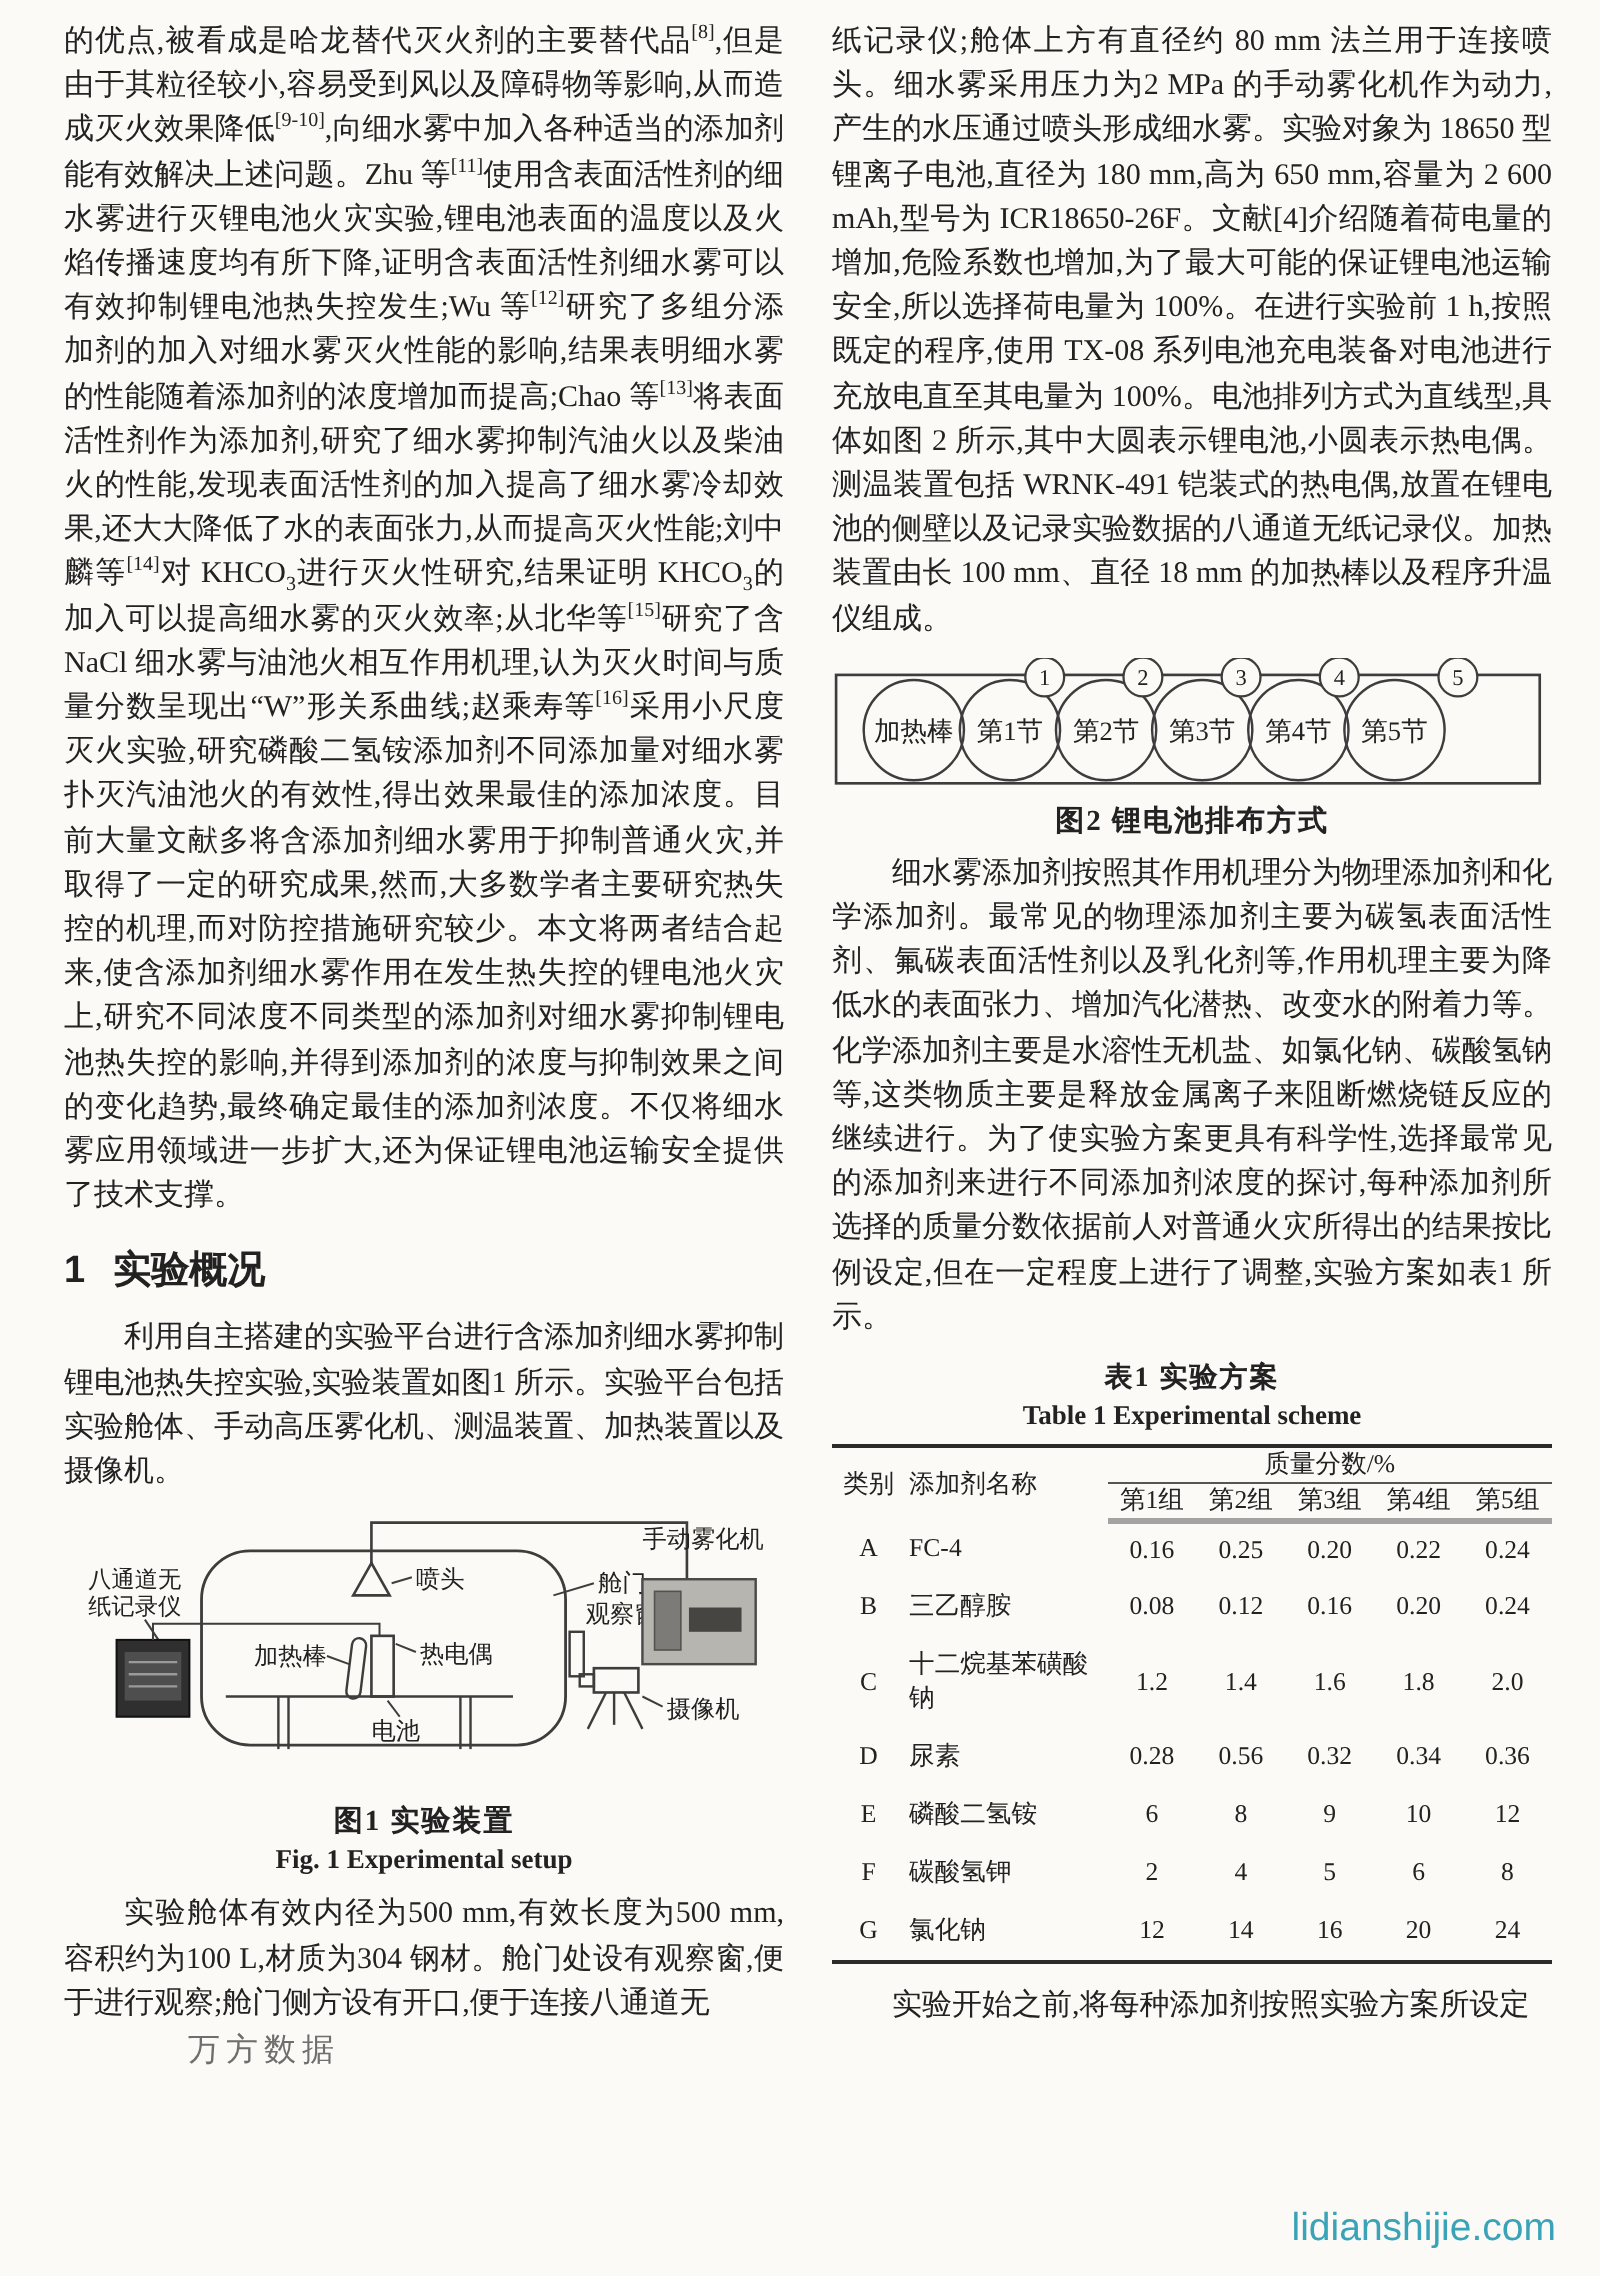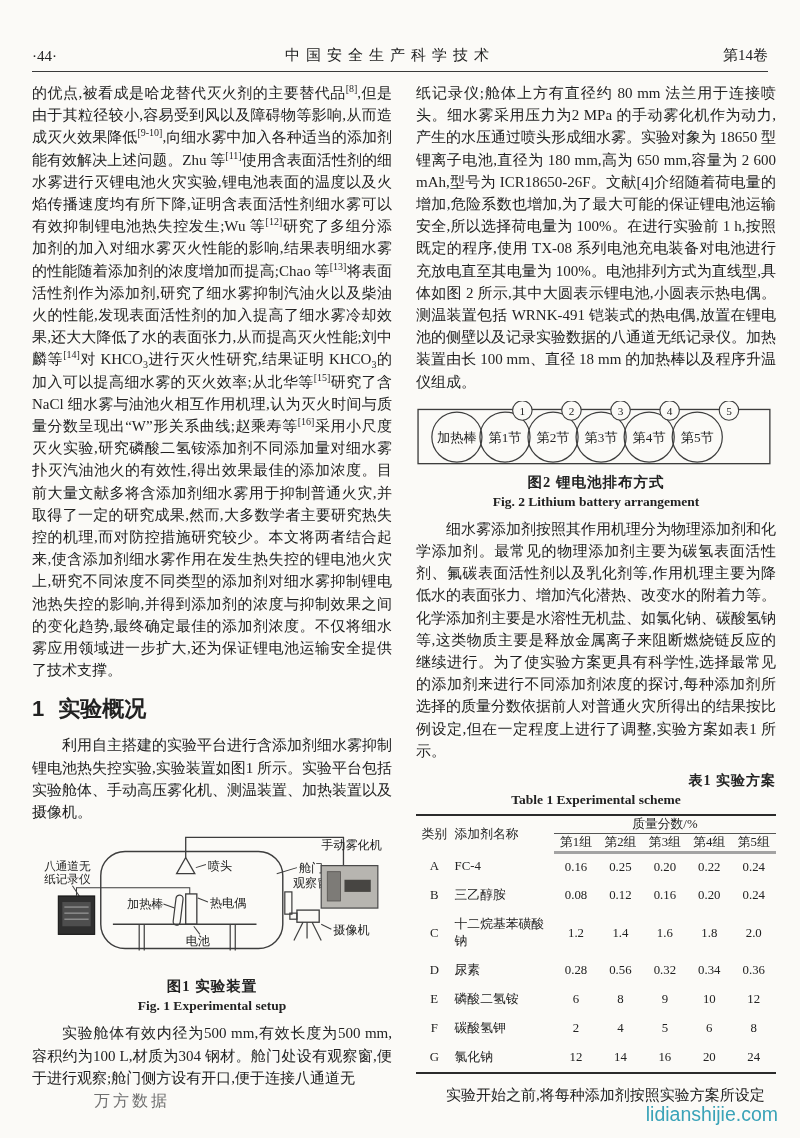--- a/index.html
+++ b/index.html
@@ -33,38 +33,38 @@
     line-height:22.2px;
     text-align:justify;
     text-justify:inter-character;
   }
   p.indent{text-indent:2em;}
   p.body-text sup{font-size:10px;line-height:0;}
   p.body-text sub{font-size:10px;line-height:0;}
   .section-heading{
     font-family:"Liberation Sans","DejaVu Sans",sans-serif;
     font-weight:bold;
-    font-size:22px;
+    font-size:19px;
     margin:13px 0 10px 0;
   }
   .section-heading .num{margin-right:14px;}
   .figure-block{margin:8px 0 6px 0;}
   .fig-caption-zh{
     text-align:center;font-weight:bold;font-size:14.5px;
     margin:6px 0 2px 0;letter-spacing:1px;
   }
   .fig-caption-en{
     text-align:center;font-weight:bold;font-size:13.5px;
     font-family:"Liberation Serif","DejaVu Serif",serif;
     margin:2px 0 8px 0;
   }
   svg{display:block;}
   svg text{font-family:"Liberation Serif","DejaVu Serif",serif;fill:#222;}
   .tbl-caption-zh{
-    text-align:right;font-weight:bold;font-size:14px;
+    text-align:center;font-weight:bold;font-size:14px;
     margin:10px 0 2px 0;letter-spacing:1px;
   }
   .tbl-caption-en{
     text-align:center;font-weight:bold;font-size:13.5px;
     margin:2px 0 6px 0;
   }
   table.scheme{
     width:100%;
     border-collapse:collapse;
     font-size:12.8px;
@@ -91,25 +91,20 @@
     position:absolute;right:22px;bottom:12px;
     font-family:"Liberation Sans","DejaVu Sans",sans-serif;
     font-size:19.5px;
   }
 </style>
 </head>
 <body>
 
 <div class="page">
 
-  <div class="running-head">
-    <span>·44·</span>
-    <span class="mid">中国安全生产科学技术</span>
-    <span>第14卷</span>
-  </div>
 
   <div class="columns">
 
     <div class="col">
 
       <p class="body-text">的优点,被看成是哈龙替代灭火剂的主要替代品<sup>[8]</sup>,但是由于其粒径较小,容易受到风以及障碍物等影响,从而造成灭火效果降低<sup>[9-10]</sup>,向细水雾中加入各种适当的添加剂能有效解决上述问题。Zhu 等<sup>[11]</sup>使用含表面活性剂的细水雾进行灭锂电池火灾实验,锂电池表面的温度以及火焰传播速度均有所下降,证明含表面活性剂细水雾可以有效抑制锂电池热失控发生;Wu 等<sup>[12]</sup>研究了多组分添加剂的加入对细水雾灭火性能的影响,结果表明细水雾的性能随着添加剂的浓度增加而提高;Chao 等<sup>[13]</sup>将表面活性剂作为添加剂,研究了细水雾抑制汽油火以及柴油火的性能,发现表面活性剂的加入提高了细水雾冷却效果,还大大降低了水的表面张力,从而提高灭火性能;刘中麟等<sup>[14]</sup>对 KHCO<sub>3</sub>进行灭火性研究,结果证明 KHCO<sub>3</sub>的加入可以提高细水雾的灭火效率;从北华等<sup>[15]</sup>研究了含 NaCl 细水雾与油池火相互作用机理,认为灭火时间与质量分数呈现出“W”形关系曲线;赵乘寿等<sup>[16]</sup>采用小尺度灭火实验,研究磷酸二氢铵添加剂不同添加量对细水雾扑灭汽油池火的有效性,得出效果最佳的添加浓度。目前大量文献多将含添加剂细水雾用于抑制普通火灾,并取得了一定的研究成果,然而,大多数学者主要研究热失控的机理,而对防控措施研究较少。本文将两者结合起来,使含添加剂细水雾作用在发生热失控的锂电池火灾上,研究不同浓度不同类型的添加剂对细水雾抑制锂电池热失控的影响,并得到添加剂的浓度与抑制效果之间的变化趋势,最终确定最佳的添加剂浓度。不仅将细水雾应用领域进一步扩大,还为保证锂电池运输安全提供了技术支撑。</p>
 
       <div class="section-heading">
         <span class="num">1</span><span>实验概况</span>
       </div>
@@ -207,21 +202,20 @@
             <circle cx="248" cy="9" r="9.5" fill="#fbfaf7" stroke="#3d3d3d" stroke-width="1.1"></circle>
             <circle cx="306" cy="9" r="9.5" fill="#fbfaf7" stroke="#3d3d3d" stroke-width="1.1"></circle>
             <text x="104" y="13" font-size="11" text-anchor="middle">1</text>
             <text x="152" y="13" font-size="11" text-anchor="middle">2</text>
             <text x="200" y="13" font-size="11" text-anchor="middle">3</text>
             <text x="248" y="13" font-size="11" text-anchor="middle">4</text>
             <text x="306" y="13" font-size="11" text-anchor="middle">5</text>
           </g>
         </svg>
         <div class="fig-caption-zh">图2  锂电池排布方式</div>
-        <div class="fig-caption-en">Fig. 2  Lithium battery arrangement</div>
       </div>
 
       <p class="body-text indent">细水雾添加剂按照其作用机理分为物理添加剂和化学添加剂。最常见的物理添加剂主要为碳氢表面活性剂、氟碳表面活性剂以及乳化剂等,作用机理主要为降低水的表面张力、增加汽化潜热、改变水的附着力等。化学添加剂主要是水溶性无机盐、如氯化钠、碳酸氢钠等,这类物质主要是释放金属离子来阻断燃烧链反应的继续进行。为了使实验方案更具有科学性,选择最常见的添加剂来进行不同添加剂浓度的探讨,每种添加剂所选择的质量分数依据前人对普通火灾所得出的结果按比例设定,但在一定程度上进行了调整,实验方案如表1 所示。</p>
 
       <div class="tbl-caption-zh">表1  实验方案</div>
       <div class="tbl-caption-en">Table 1  Experimental scheme</div>
 
       <table class="scheme">
         <thead>
           <tr>

